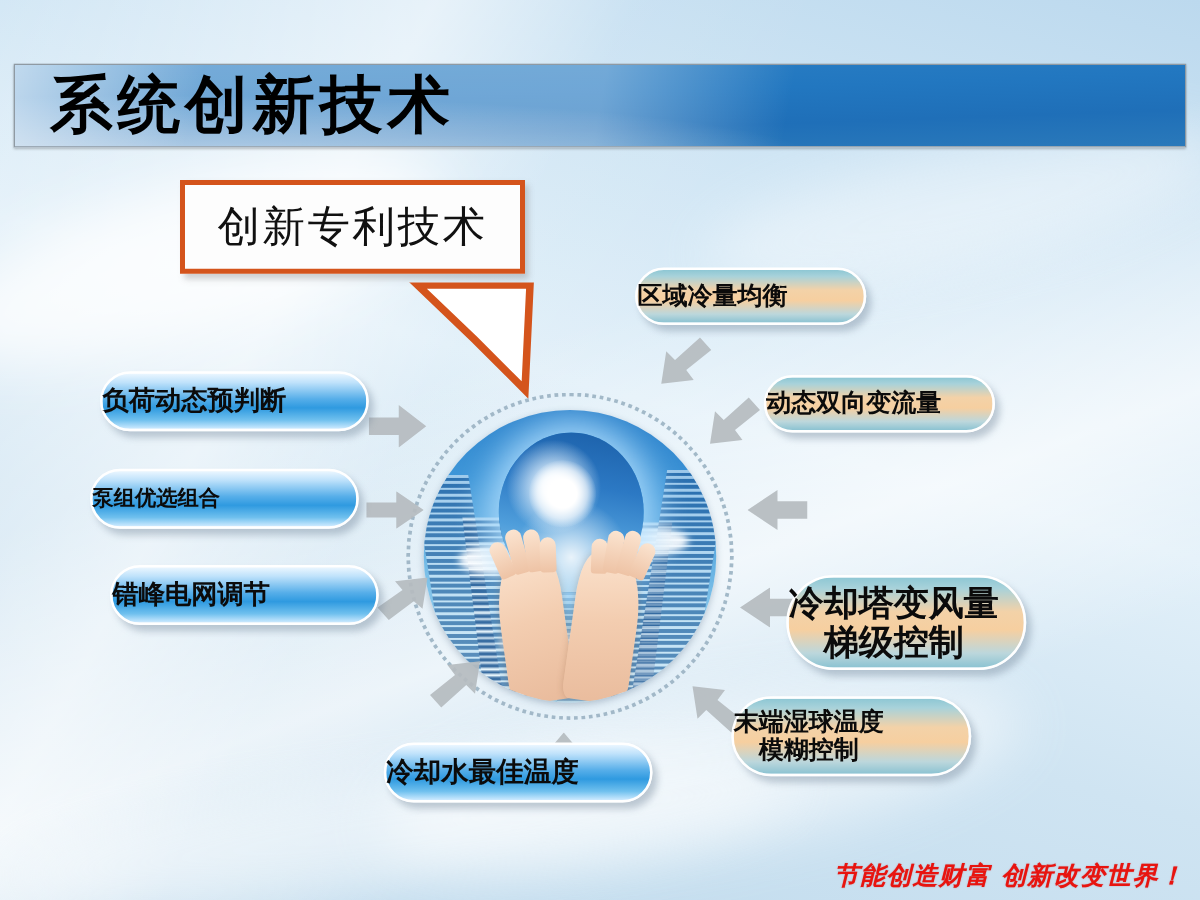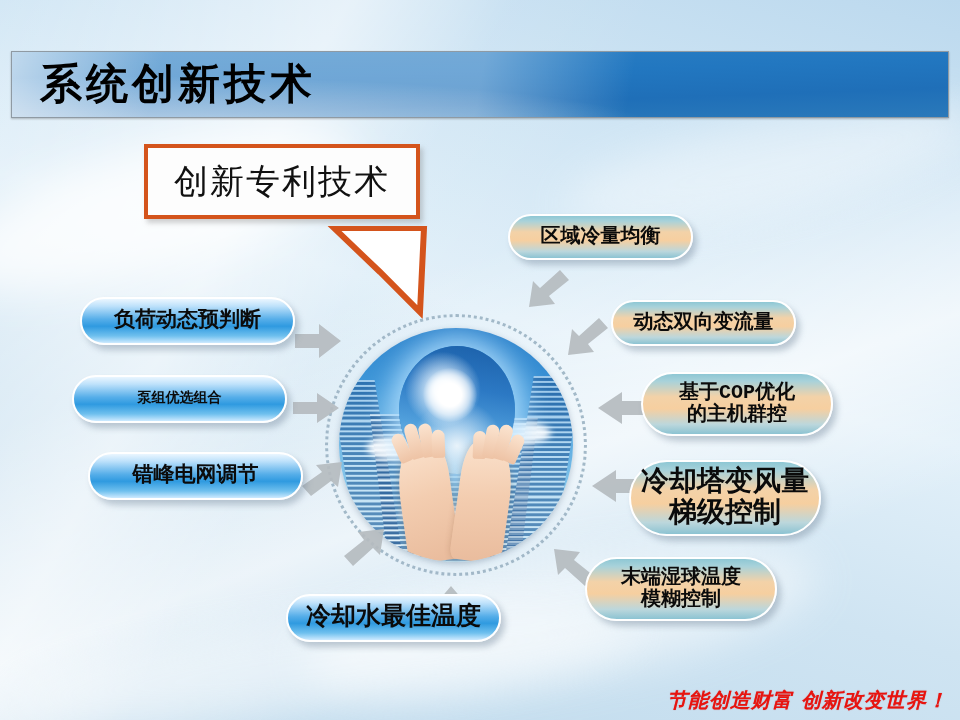--- a/index.html
+++ b/index.html
@@ -29,21 +29,21 @@
     background:
       linear-gradient(104deg, rgba(255,255,255,.55) 0%, rgba(255,255,255,0) 16%),
       radial-gradient(120% 180% at 14% 120%, rgba(255,255,255,.55) 0%, rgba(255,255,255,0) 46%),
       linear-gradient(100deg, rgba(255,255,255,.35) 50%, rgba(255,255,255,0) 66%),
       linear-gradient(178deg,#2b7fc4 0%, #2277c0 40%, #1f6fb8 70%, #2a79ba 100%);
     box-shadow:0 1px 2px rgba(0,0,0,.25);
   }
   #banner-title{
     position:absolute;left:28px;top:50%;transform:translateY(-52%);
     font-family:"DejaVu Sans","Liberation Sans",sans-serif;
-    font-size:42px;font-weight:700;color:#000;letter-spacing:4px;
+    font-size:50px;font-weight:700;color:#000;letter-spacing:4px;
     white-space:nowrap;line-height:1;
   }
 
   
   #callout{
     position:absolute;left:144px;top:144px;width:276px;height:75px;
     background:#fdfdfd;border:4px solid #d4541c;box-sizing:border-box;
     box-shadow:3px 4px 5px rgba(120,120,120,.35);
   }
   #callout-text{
@@ -95,22 +95,22 @@
     box-shadow:0 0 6px rgba(120,70,40,.25);
   }
   .hL{left:62px;border-radius:40% 22% 12% 30% / 46% 30% 10% 14%;transform:rotate(-8deg);}
   .hR{left:118px;border-radius:22% 40% 30% 12% / 30% 46% 14% 10%;transform:rotate(8deg);}
   .finger{position:absolute;width:13px;background:linear-gradient(180deg,#fbe4d0,#eec3a5);border-radius:7px 7px 3px 3px;}
 
   
   .pill{
     position:absolute;box-sizing:border-box;border-radius:40px;
     border:2px solid #ffffff;
-    display:flex;align-items:center;justify-content:center;text-align:center;
-    font-family:Liberation Mono, monospace;
+    display:flex;align-items:center;text-align:center;
+    font-family:Liberation Sans, sans-serif;
     font-weight:700;color:#0b0b0b;
     box-shadow:4px 5px 6px rgba(110,130,150,.40);
     line-height:1.12;
   }
   .pill.blue{
     background:linear-gradient(180deg,#eaf6ff 0%,#bfe2fb 16%,#56aee9 46%,#2f9ae0 62%,#6fc0ee 84%,#cdeaff 100%);
   }
   .pill.warm{
     background:linear-gradient(180deg,#8ec7d4 0%,#a8d2da 12%,#f3d2a8 38%,#f6cfa0 58%,#bcd7dc 84%,#8cc3d2 100%);
   }
@@ -205,44 +205,38 @@
   <svg class="arrow" style="left:592px;top:470px;width:48px;height:32px;" viewBox="0 0 48 32">
     <polygon points="48,9 24,9 24,0 0,16 24,32 24,23 48,23"></polygon>
   </svg>
   <svg class="arrow" style="left:552px;top:548px;width:44px;height:40px;" viewBox="0 0 44 40">
     <polygon points="42,28 22,12 28,4 2,1 6,27 13,20 33,38"></polygon>
   </svg>
 
   <div class="pill blue" style="left:80px;top:297px;width:215px;height:48px;font-size:21px;">
     <span class="ln">负荷动态预判断</span>
   </div>
-  <div class="pill blue" style="left:72px;top:375px;width:215px;height:48px;font-size:14px;">
+  <div class="pill blue" style="left:72px;top:375px;width:215px;height:48px;font-size:17px;">
     <span class="ln">泵组优选组合</span>
   </div>
   <div class="pill blue" style="left:88px;top:452px;width:215px;height:48px;font-size:21px;">
     <span class="ln">错峰电网调节</span>
   </div>
-  <div class="pill blue" style="left:286px;top:594px;width:215px;height:48px;font-size:25px;">
+  <div class="pill blue" style="left:307px;top:594px;width:215px;height:48px;font-size:22px;">
     <span class="ln">冷却水最佳温度</span>
   </div>
 
   <div class="pill warm" style="left:508px;top:214px;width:185px;height:46px;font-size:20px;">
     <div>
       <span class="ln">区域冷量均衡</span>
     </div>
   </div>
   <div class="pill warm" style="left:611px;top:300px;width:185px;height:46px;font-size:20px;">
     <div>
       <span class="ln">动态双向变流量</span>
-    </div>
-  </div>
-  <div class="pill warm" style="left:641px;top:372px;width:192px;height:64px;font-size:20px;">
-    <div>
-      <span class="ln">基于COP优化</span>
-      <span class="ln">的主机群控</span>
     </div>
   </div>
   <div class="pill warm" style="left:629px;top:460px;width:192px;height:76px;font-size:28px;">
     <div>
       <span class="ln">冷却塔变风量</span>
       <span class="ln">梯级控制</span>
     </div>
   </div>
   <div class="pill warm" style="left:585px;top:557px;width:192px;height:64px;font-size:20px;">
     <div>

